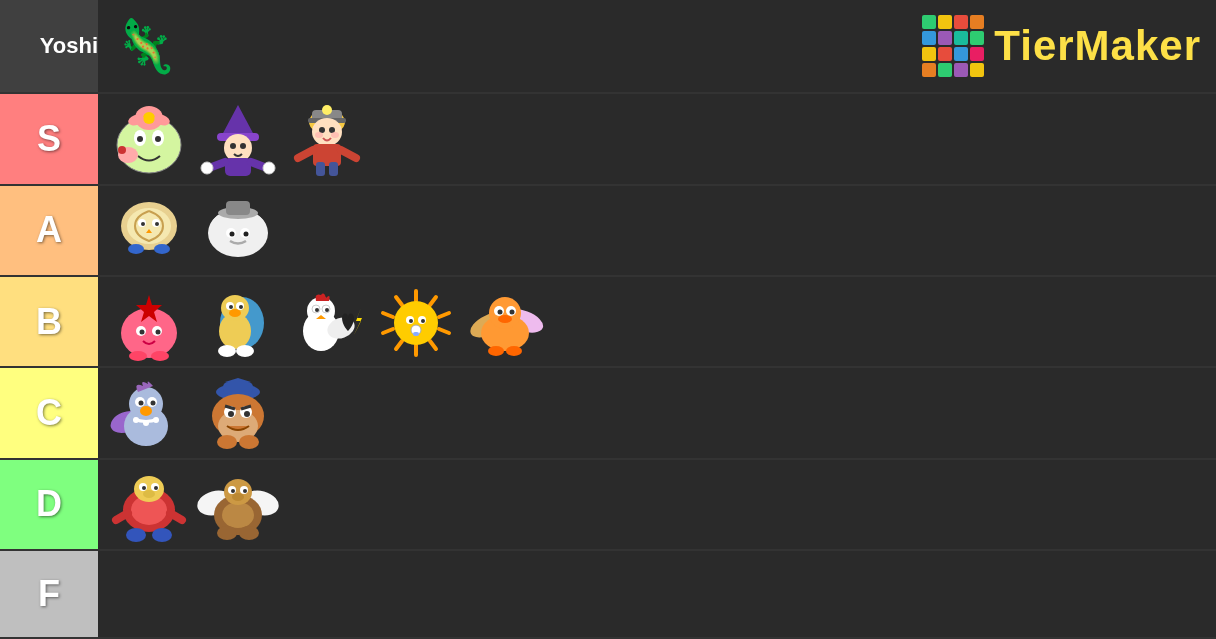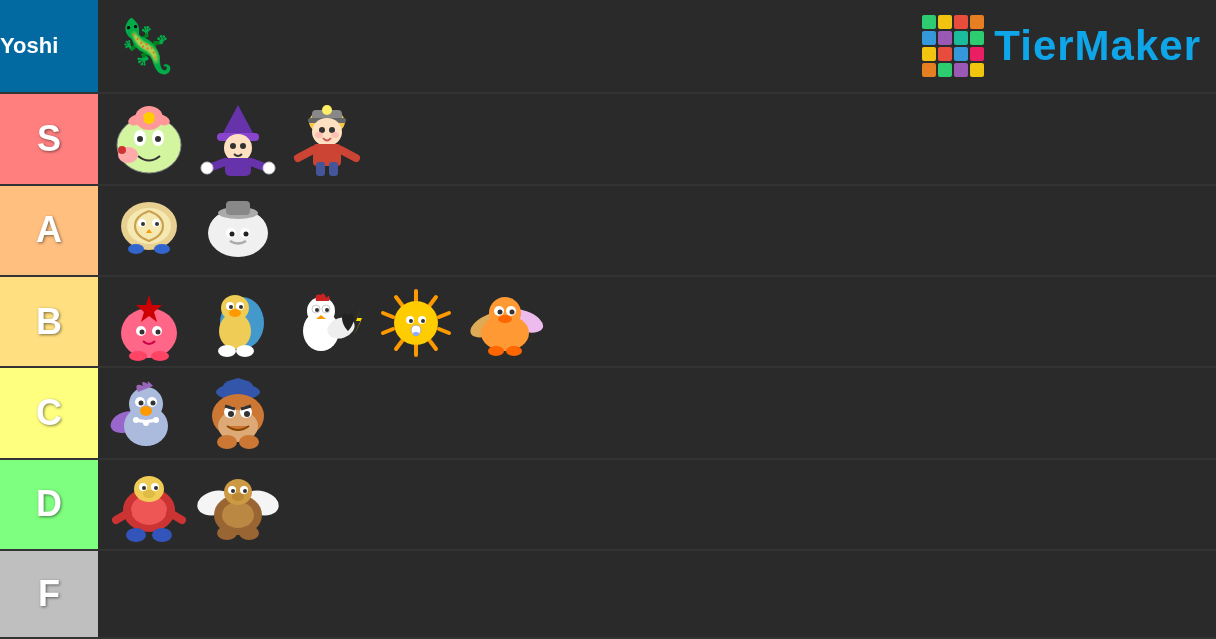--- a/index.html
+++ b/index.html
@@ -28,21 +28,21 @@
 
     .logo-cell {
       width: 14px;
       height: 14px;
       border-radius: 2px;
     }
 
     .logo-text {
       font-size: 42px;
       font-weight: 900;
-      color: #0ea5e9;
+      color: #fde047;
       letter-spacing: 1px;
       font-family: 'Arial Black', Arial, sans-serif;
     }
 
     
     .tier-row {
       display: flex;
       align-items: stretch;
       border-bottom: 2px solid #333;
       min-height: 88px;
@@ -90,24 +90,24 @@
 
     .tier-row-header {
       display: flex;
       height: 95px;
       border-bottom: 2px solid #333;
     }
     
     .header-left {
       width: 98px;
       min-width: 98px;
-      background: #0369a1;
+      background: #404040;
       display: flex;
       align-items: center;
-      justify-content: flex-start;
+      justify-content: flex-end;
     }
     
     .header-title {
       font-size: 22px;
       font-weight: 900;
       color: #fff;
     }
     
     .header-right {
       flex: 1;

